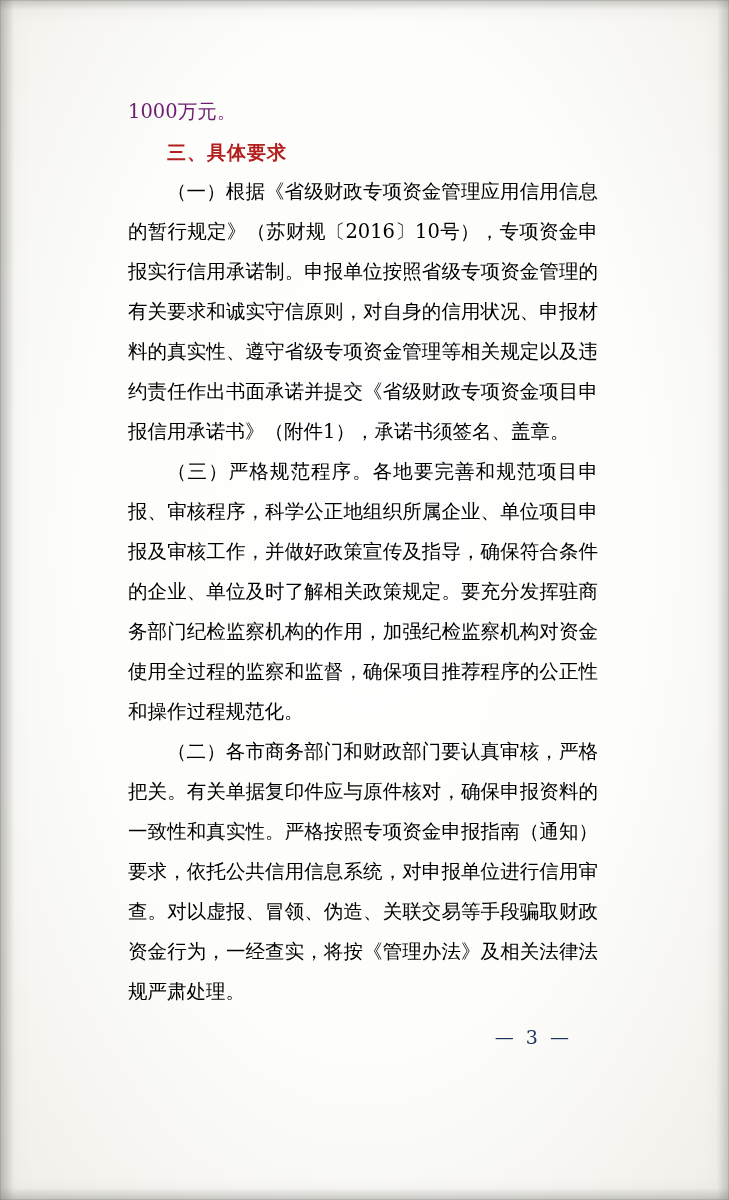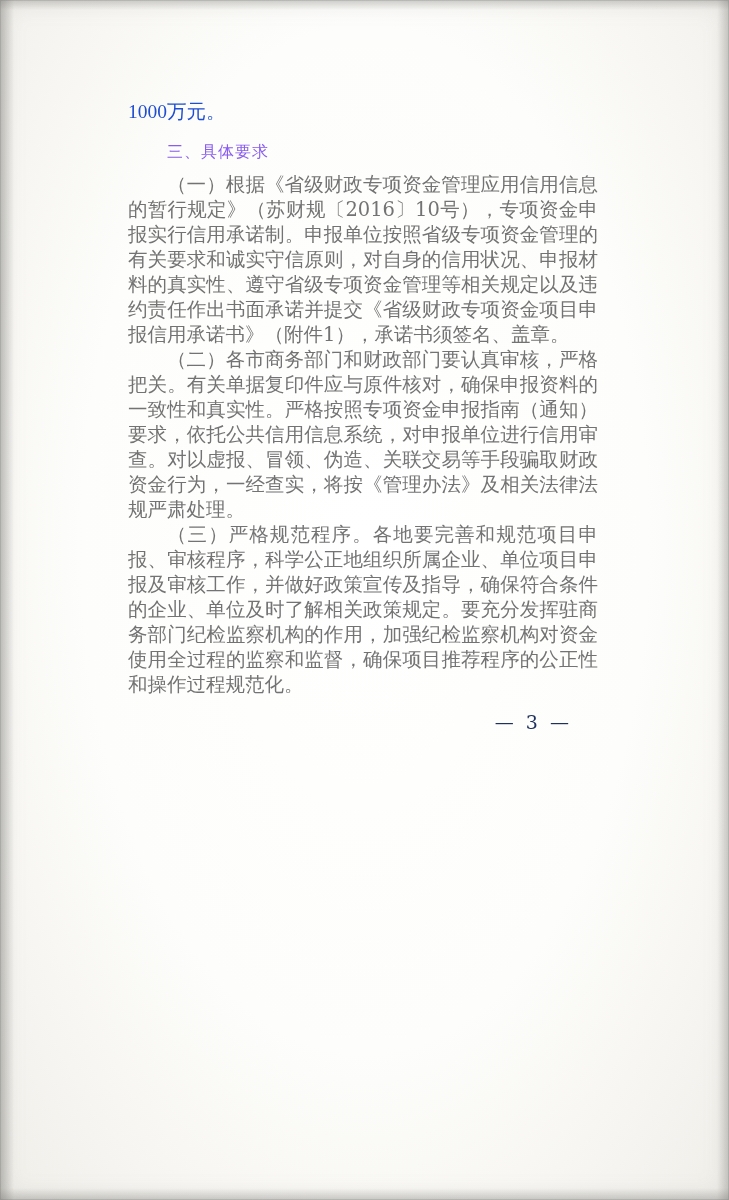--- a/index.html
+++ b/index.html
@@ -64,46 +64,45 @@
 
   .content {
     position: absolute;
     left: 128px;
     top: 92px;
     width: 470px;
   }
 
   .para {
     margin: 0 0 0 0;
-    color: #737373;
+    color: #000000;
     font-size: 19.5px;
-    line-height: 25px;
+    line-height: 40px;
     text-align: justify;
     text-justify: inter-character;
     text-indent: 0;
   }
 
   .para-indent {
     text-indent: 39px;
   }
 
   .heading {
-    color: #8b5cf6;
-    font-size: 16px;
+    color: #b91c1c;
+    font-size: 19px;
     line-height: 40px;
-    font-weight: normal;
+    font-weight: bold;
     text-indent: 39px;
     letter-spacing: 1px;
   }
 
   .first-line {
-    color: #1d4ed8;
+    color: #701a75;
     font-size: 19.5px;
     line-height: 40px;
-    font-family: Liberation Serif, serif;
   }
 
   .page-number {
     margin-top: 14px;
     text-align: right;
     padding-right: 26px;
     color: #1d3160;
     font-size: 19px;
     letter-spacing: 3px;
   }
@@ -118,23 +117,23 @@
   <div class="paper"></div>
 
   <div class="content ink-soft">
 
     <div class="first-line">1000万元。</div>
 
     <div class="heading">三、具体要求</div>
 
     <p class="para para-indent">（一）根据《省级财政专项资金管理应用信用信息的暂行规定》（苏财规〔2016〕10号），专项资金申报实行信用承诺制。申报单位按照省级专项资金管理的有关要求和诚实守信原则，对自身的信用状况、申报材料的真实性、遵守省级专项资金管理等相关规定以及违约责任作出书面承诺并提交《省级财政专项资金项目申报信用承诺书》（附件1），承诺书须签名、盖章。</p>
 
+    <p class="para para-indent">（三）严格规范程序。各地要完善和规范项目申报、审核程序，科学公正地组织所属企业、单位项目申报及审核工作，并做好政策宣传及指导，确保符合条件的企业、单位及时了解相关政策规定。要充分发挥驻商务部门纪检监察机构的作用，加强纪检监察机构对资金使用全过程的监察和监督，确保项目推荐程序的公正性和操作过程规范化。</p>
+
     <p class="para para-indent">（二）各市商务部门和财政部门要认真审核，严格把关。有关单据复印件应与原件核对，确保申报资料的一致性和真实性。严格按照专项资金申报指南（通知）要求，依托公共信用信息系统，对申报单位进行信用审查。对以虚报、冒领、伪造、关联交易等手段骗取财政资金行为，一经查实，将按《管理办法》及相关法律法规严肃处理。</p>
-
-    <p class="para para-indent">（三）严格规范程序。各地要完善和规范项目申报、审核程序，科学公正地组织所属企业、单位项目申报及审核工作，并做好政策宣传及指导，确保符合条件的企业、单位及时了解相关政策规定。要充分发挥驻商务部门纪检监察机构的作用，加强纪检监察机构对资金使用全过程的监察和监督，确保项目推荐程序的公正性和操作过程规范化。</p>
 
 
     <div class="page-number">— 3 —</div>
   </div>
 
   <div class="edge-left"></div>
   <div class="edge-right"></div>
   <div class="edge-top"></div>
   <div class="edge-bottom"></div>
   <div class="scan-edge"></div>

